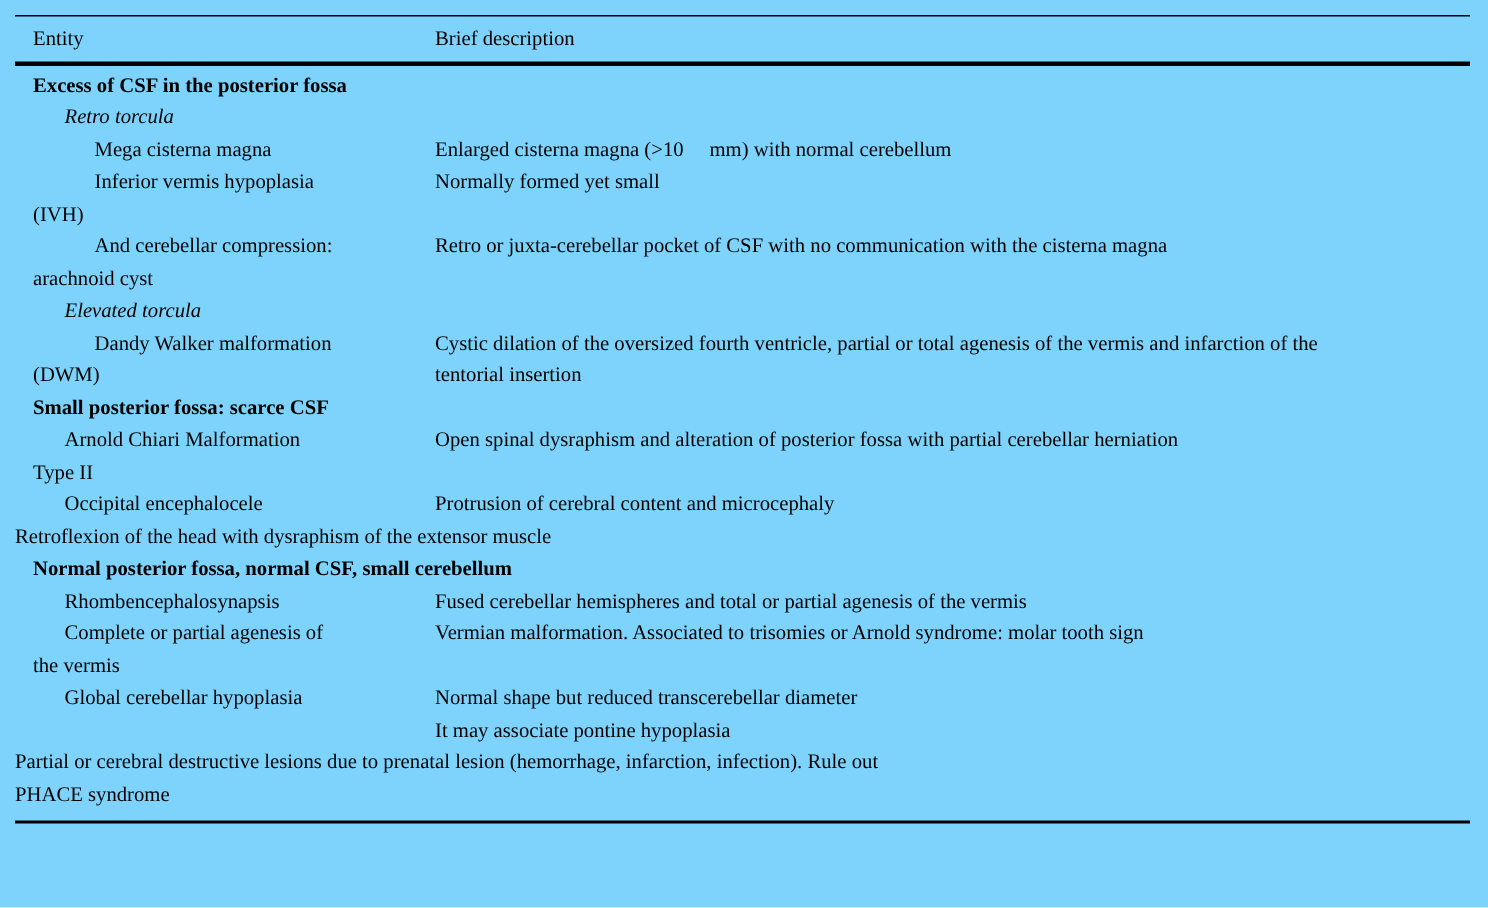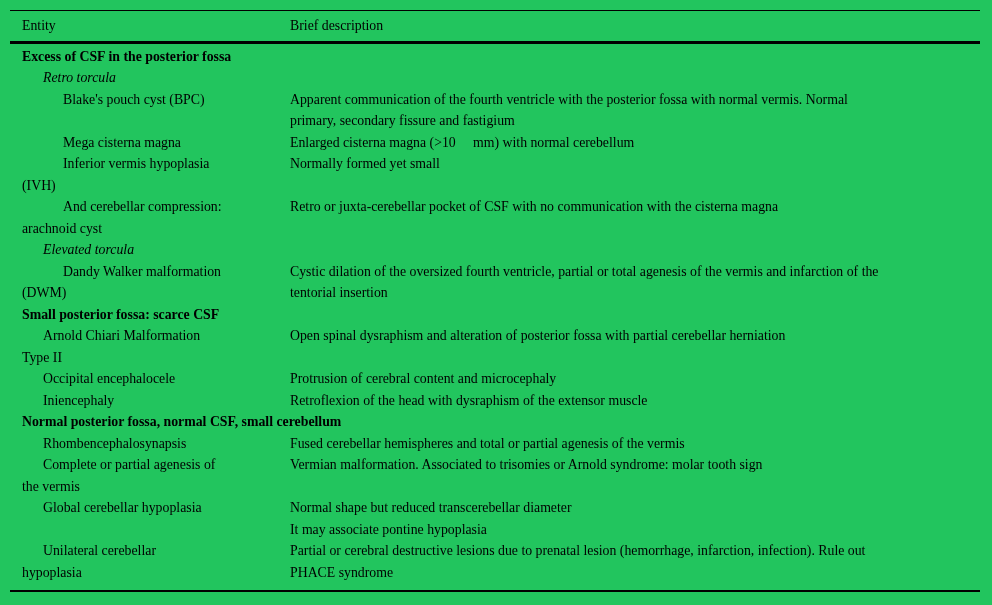--- a/index.html
+++ b/index.html
@@ -1,21 +1,21 @@
 <!DOCTYPE html>
 <html><head>
 <meta charset="utf-8">
 <style>
   * { margin: 0; padding: 0; box-sizing: border-box; }
   html, body { background: #ffffff; }
   .page {
     position: relative;
     width: 992px;
     height: 605px;
-    background: #22c55e;
+    background: #7dd3fc;
     color: #000000;
     font-family: "Liberation Serif", "DejaVu Serif", serif;
     font-size: 13.8px;
     line-height: 21.5px;
     overflow: hidden;
   }
   .table {
     position: absolute;
     left: 10px;
     top: 10px;
@@ -59,25 +59,20 @@
       <div class="cell desc">Brief description</div>
     </div>
     <div class="tbody">
         <div class="row section">
           <div class="cell entity span">Excess of CSF in the posterior fossa</div>
         </div>
         <div class="row subsection">
           <div class="cell entity span">Retro torcula</div>
         </div>
         <div class="row item">
-          <div class="cell entity">Blake's pouch cyst (BPC)</div>
-          <div class="cell desc">Apparent communication of the fourth ventricle with the posterior fossa with normal vermis. Normal
-primary, secondary fissure and fastigium</div>
-        </div>
-        <div class="row item">
           <div class="cell entity">Mega cisterna magna</div>
           <div class="cell desc">Enlarged cisterna magna (&gt;10     mm) with normal cerebellum</div>
         </div>
         <div class="row item">
           <div class="cell entity">Inferior vermis hypoplasia
 (IVH)</div>
           <div class="cell desc">Normally formed yet small</div>
         </div>
         <div class="row item">
           <div class="cell entity">And cerebellar compression:
@@ -99,41 +94,38 @@
         <div class="row item italic">
           <div class="cell entity">Arnold Chiari Malformation
 Type II</div>
           <div class="cell desc">Open spinal dysraphism and alteration of posterior fossa with partial cerebellar herniation</div>
         </div>
         <div class="row item italic">
           <div class="cell entity">Occipital encephalocele</div>
           <div class="cell desc">Protrusion of cerebral content and microcephaly</div>
         </div>
         <div class="row item italic">
-          <div class="cell entity">Iniencephaly</div>
           <div class="cell desc">Retroflexion of the head with dysraphism of the extensor muscle</div>
         </div>
         <div class="row section">
           <div class="cell entity span">Normal posterior fossa, normal CSF, small cerebellum</div>
         </div>
         <div class="row item italic">
           <div class="cell entity">Rhombencephalosynapsis</div>
           <div class="cell desc">Fused cerebellar hemispheres and total or partial agenesis of the vermis</div>
         </div>
         <div class="row item italic">
           <div class="cell entity">Complete or partial agenesis of
 the vermis</div>
           <div class="cell desc">Vermian malformation. Associated to trisomies or Arnold syndrome: molar tooth sign</div>
         </div>
         <div class="row item italic">
           <div class="cell entity">Global cerebellar hypoplasia</div>
           <div class="cell desc">Normal shape but reduced transcerebellar diameter
 It may associate pontine hypoplasia</div>
         </div>
         <div class="row item italic">
-          <div class="cell entity">Unilateral cerebellar
-hypoplasia</div>
           <div class="cell desc">Partial or cerebral destructive lesions due to prenatal lesion (hemorrhage, infarction, infection). Rule out
 PHACE syndrome</div>
         </div>
       </div>
   </div>
 </div>
 
 </body></html>

